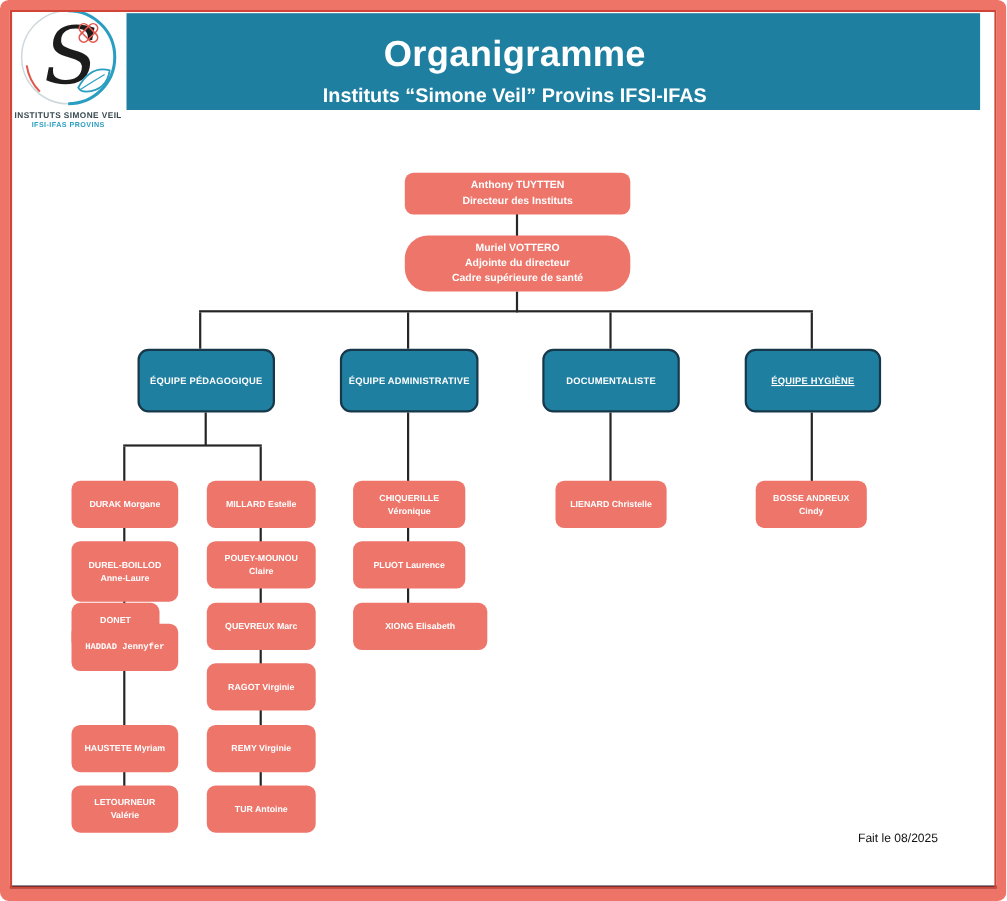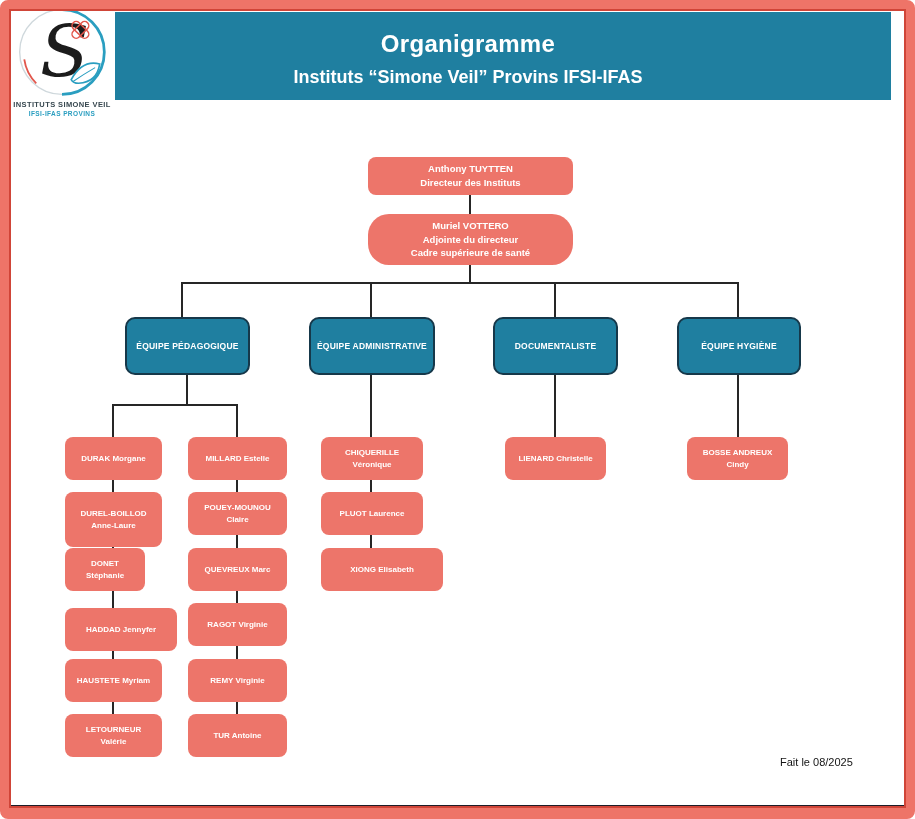--- a/index.html
+++ b/index.html
@@ -9,21 +9,21 @@
   }
   .frame{
     position:absolute;inset:0;border:9px solid #ee7468;border-bottom-width:11px;
     border-radius:8px;box-shadow:inset 0 0 0 2px #d04538;pointer-events:none;z-index:5;
   }
   
   .banner{
     position:absolute;left:115px;top:12px;width:776px;height:88px;background:#1f7fa0;
     color:#ffffff;text-align:center;box-sizing:border-box;padding-top:18px;padding-right:70px;
   }
-  .banner .title{font-size:24px;font-weight:bold;letter-spacing:0.3px;}
+  .banner .title{font-size:33px;font-weight:bold;letter-spacing:0.3px;}
   .banner .subtitle{font-size:18px;font-weight:bold;margin-top:9px;}
   
   .logo{position:absolute;left:12px;top:6px;width:100px;text-align:center;}
   .logo svg{display:block;margin:0 auto;}
   .logo .l1{font-size:7.5px;font-weight:700;color:#37474f;letter-spacing:0.4px;margin-top:2px;text-align:center;}
   .logo .l2{font-size:6.5px;font-weight:600;color:#2a9ec0;letter-spacing:0.4px;margin-top:1px;}
   
   .ln{position:absolute;background:#262626;z-index:0;}
   
   .nbox{
@@ -97,26 +97,26 @@
 
   <div class="nbox" style="left:368px;top:214px;width:205px;height:51px;border-radius:21px;">
     <div class="nm">Muriel VOTTERO</div>
     <div class="rl">Adjointe du directeur</div>
     <div class="rl">Cadre supérieure de santé</div>
   </div>
 
   <div class="tbox" style="left:125px;top:317px;width:125px;height:58px;">ÉQUIPE PÉDAGOGIQUE</div>
   <div class="tbox" style="left:309px;top:317px;width:126px;height:58px;">ÉQUIPE ADMINISTRATIVE</div>
   <div class="tbox" style="left:493px;top:317px;width:125px;height:58px;">DOCUMENTALISTE</div>
-  <div class="tbox" style="left:677px;top:317px;width:124px;height:58px;">ÉQUIPE HYGIÈNE</div>
+  <div class="tbox" style="left:677px;top:317px;width:124px;height:58px;text-decoration:underline;">ÉQUIPE HYGIÈNE</div>
 
   <div class="member" style="left:65px;top:437px;width:97px;height:43px;">DURAK Morgane</div>
   <div class="member" style="left:65px;top:492px;width:97px;height:55px;">DUREL-BOILLOD Anne-Laure</div>
   <div class="member" style="left:65px;top:548px;width:80px;height:43px;">DONET Stéphanie</div>
-  <div class="member" style="left:65px;top:608px;width:112px;height:43px;">HADDAD Jennyfer</div>
+  <div class="member" style="left:65px;top:567px;width:97px;height:43px;font-family:Liberation Mono, monospace;">HADDAD Jennyfer</div>
   <div class="member" style="left:65px;top:659px;width:97px;height:43px;">HAUSTETE Myriam</div>
   <div class="member" style="left:65px;top:714px;width:97px;height:43px;">LETOURNEUR Valérie</div>
 
   <div class="member" style="left:188px;top:437px;width:99px;height:43px;">MILLARD Estelle</div>
   <div class="member" style="left:188px;top:492px;width:99px;height:43px;">POUEY-MOUNOU Claire</div>
   <div class="member" style="left:188px;top:603px;width:99px;height:43px;">RAGOT Virginie</div>
   <div class="member" style="left:188px;top:548px;width:99px;height:43px;">QUEVREUX Marc</div>
   <div class="member" style="left:188px;top:659px;width:99px;height:43px;">REMY Virginie</div>
   <div class="member" style="left:188px;top:714px;width:99px;height:43px;">TUR Antoine</div>
 

